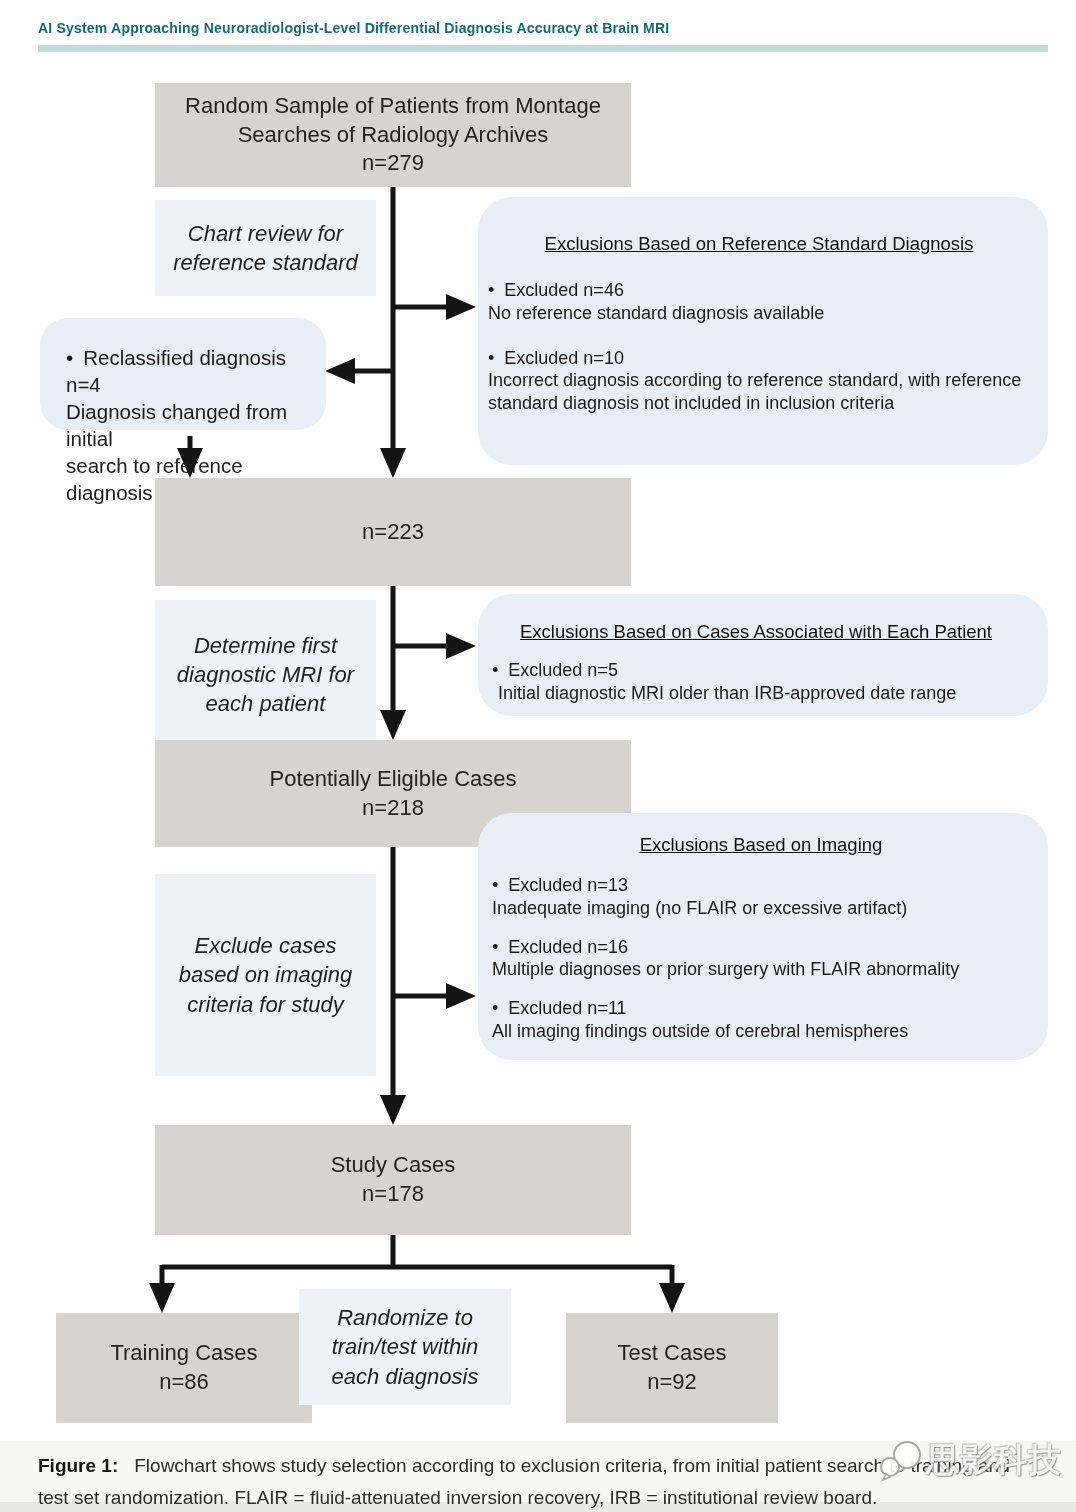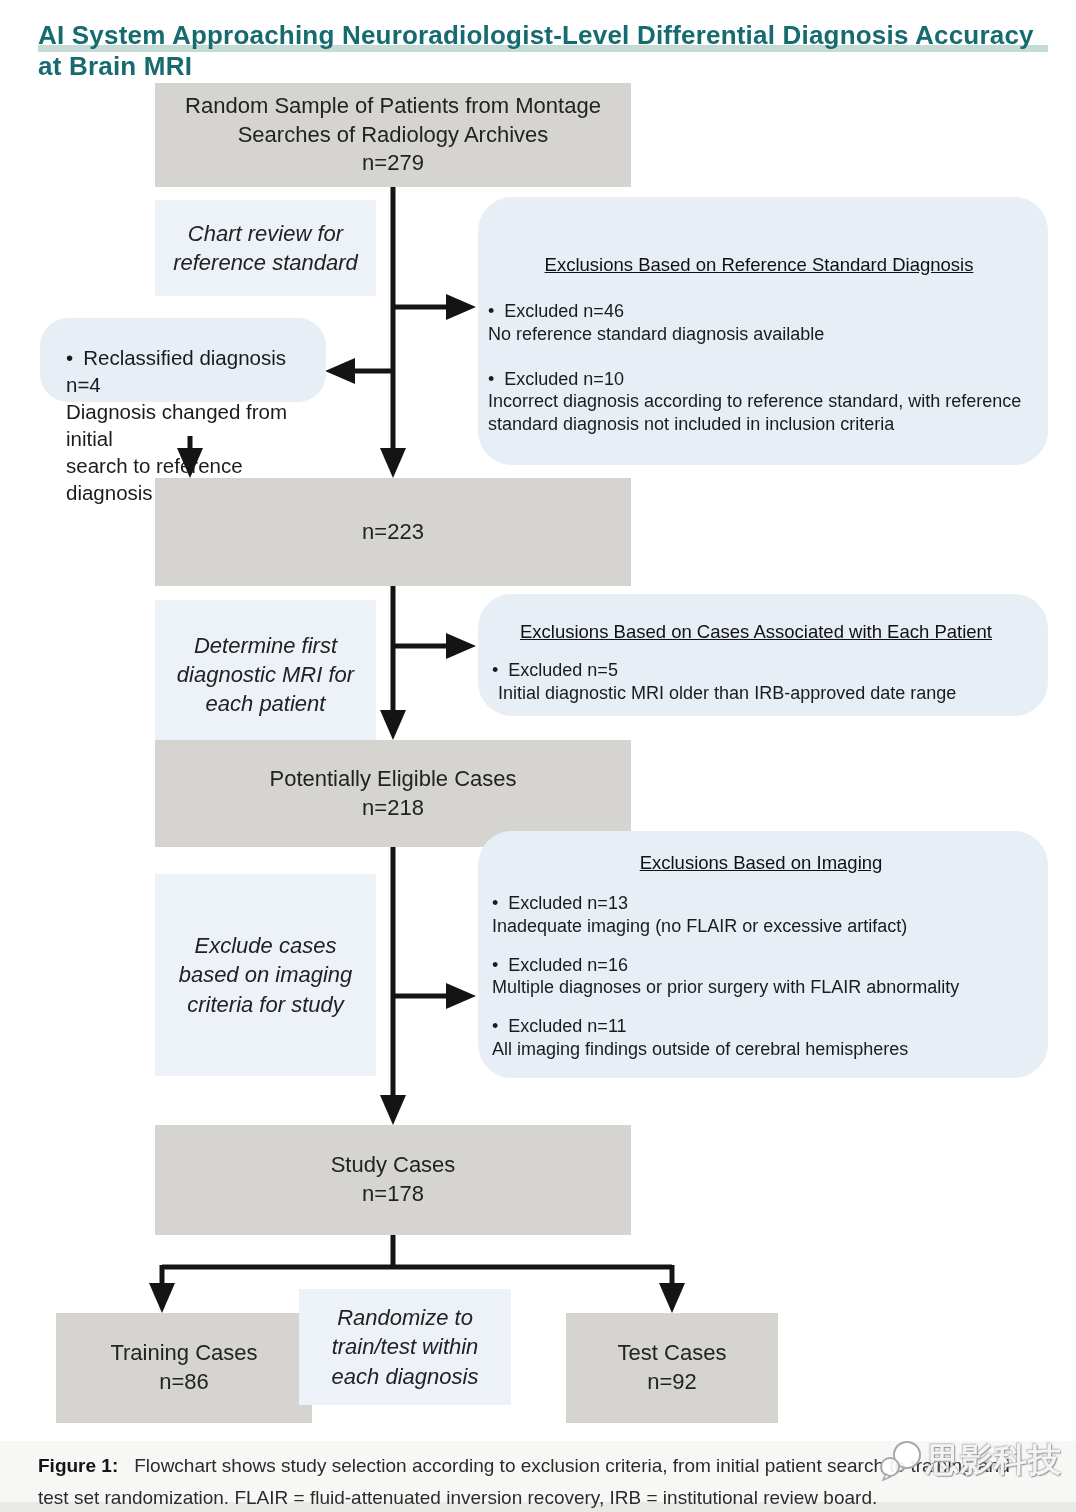--- a/index.html
+++ b/index.html
@@ -19,21 +19,21 @@
   .header-rule {
     position: absolute;
     left: 38px; top: 45px;
     width: 1010px; height: 7px;
     background: #c6dbd5;
   }
   .page-title {
     position: absolute;
     left: 38px; top: 20px;
     width: 1010px;
-    font-size: 26px;
+    font-size: 14px;
     font-weight: bold;
     letter-spacing: 0.2px;
     color: #156b70;
   }
 
   
   .arrows {
     position: absolute;
     left: 0; top: 0;
     width: 1076px; height: 1512px;
@@ -173,37 +173,37 @@
     <div>Random Sample of Patients from Montage</div>
     <div>Searches of Radiology Archives</div>
     <div>n=279</div>
   </div>
 
   <div class="node action-box" style="left:155px; top:200px; width:221px; height:96px;">
     <div>Chart review for</div>
     <div>reference standard</div>
   </div>
 
-  <div class="callout" style="left:478px; top:197px; width:570px; height:268px; padding:56px 18px 0 10px;">
+  <div class="callout" style="left:478px; top:197px; width:570px; height:268px; padding:35px 18px 0 10px;">
     <div class="callout-title">Exclusions Based on Reference Standard Diagnosis</div>
     <div style="margin-top:24px;">
       <div class="bullet-line">
         <span class="bullet-mark">•</span><span>Excluded n=46</span>
       </div>
       <div class="item-desc">No reference standard diagnosis available</div>
     </div>
     <div style="margin-top:22px;">
       <div class="bullet-line">
         <span class="bullet-mark">•</span><span>Excluded n=10</span>
       </div>
       <div class="item-desc">Incorrect diagnosis according to reference standard, with reference standard diagnosis not included in inclusion criteria</div>
     </div>
   </div>
 
-  <div class="left-note" style="left:40px; top:318px; width:286px; height:84px; padding:26px 14px 0 26px;">
+  <div class="left-note" style="left:40px; top:318px; width:286px; height:112px; padding:26px 14px 0 26px;">
     <div class="bullet-line">
       <span class="bullet-mark">•</span><span>Reclassified diagnosis n=4</span>
     </div>
     <div>Diagnosis changed from initial</div>
     <div>search to reference diagnosis</div>
   </div>
 
   <div class="node gray-box" style="left:155px; top:478px; width:476px; height:108px;">
     <div>n=223</div>
   </div>
@@ -228,21 +228,21 @@
     <div>Potentially Eligible Cases</div>
     <div>n=218</div>
   </div>
 
   <div class="node action-box" style="left:155px; top:874px; width:221px; height:202px;">
     <div>Exclude cases</div>
     <div>based on imaging</div>
     <div>criteria for study</div>
   </div>
 
-  <div class="callout" style="left:478px; top:831px; width:570px; height:247px; padding:20px 18px 0 14px;">
+  <div class="callout" style="left:478px; top:813px; width:570px; height:247px; padding:20px 18px 0 14px;">
     <div class="callout-title">Exclusions Based on Imaging</div>
     <div style="margin-top:18px;">
       <div class="bullet-line">
         <span class="bullet-mark">•</span><span>Excluded n=13</span>
       </div>
       <div class="item-desc">Inadequate imaging (no FLAIR or excessive artifact)</div>
     </div>
     <div style="margin-top:16px;">
       <div class="bullet-line">
         <span class="bullet-mark">•</span><span>Excluded n=16</span>

